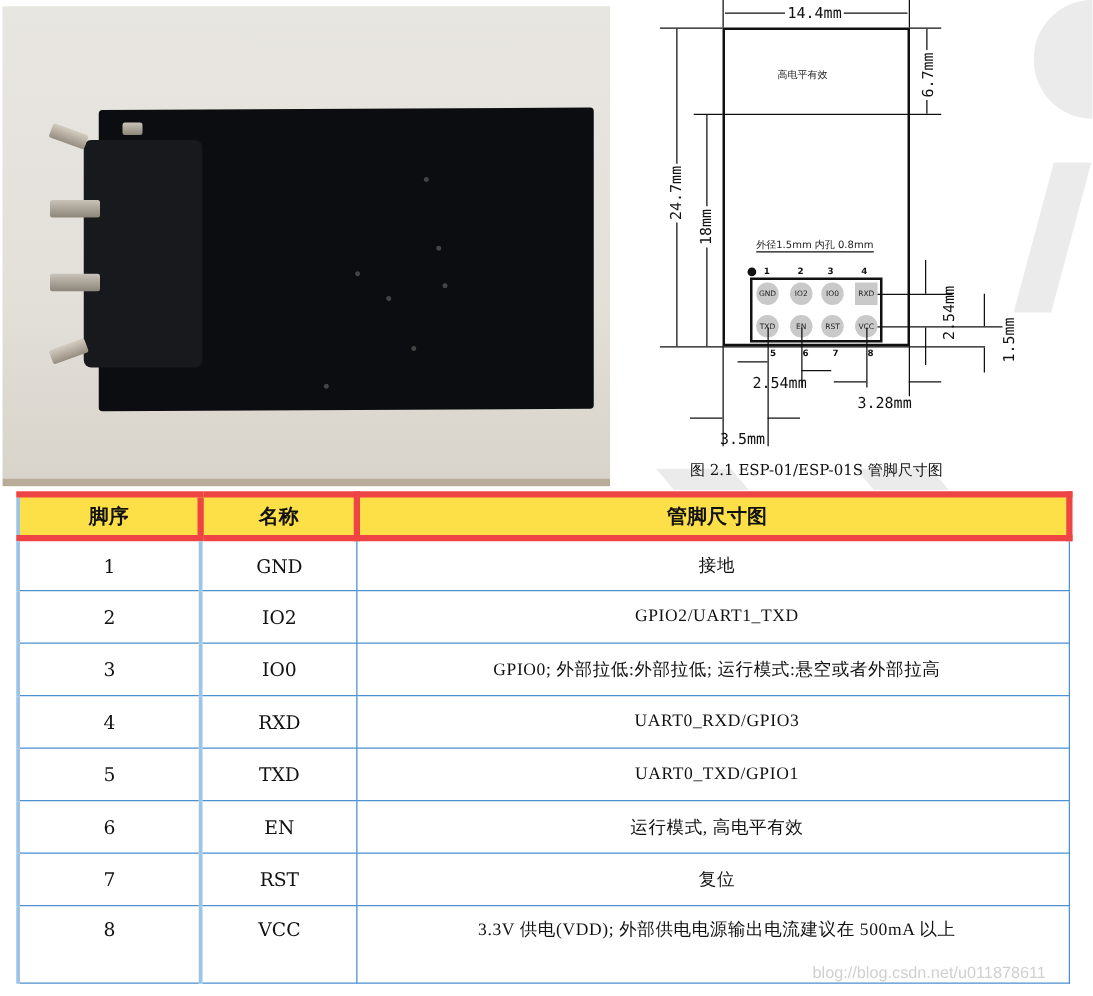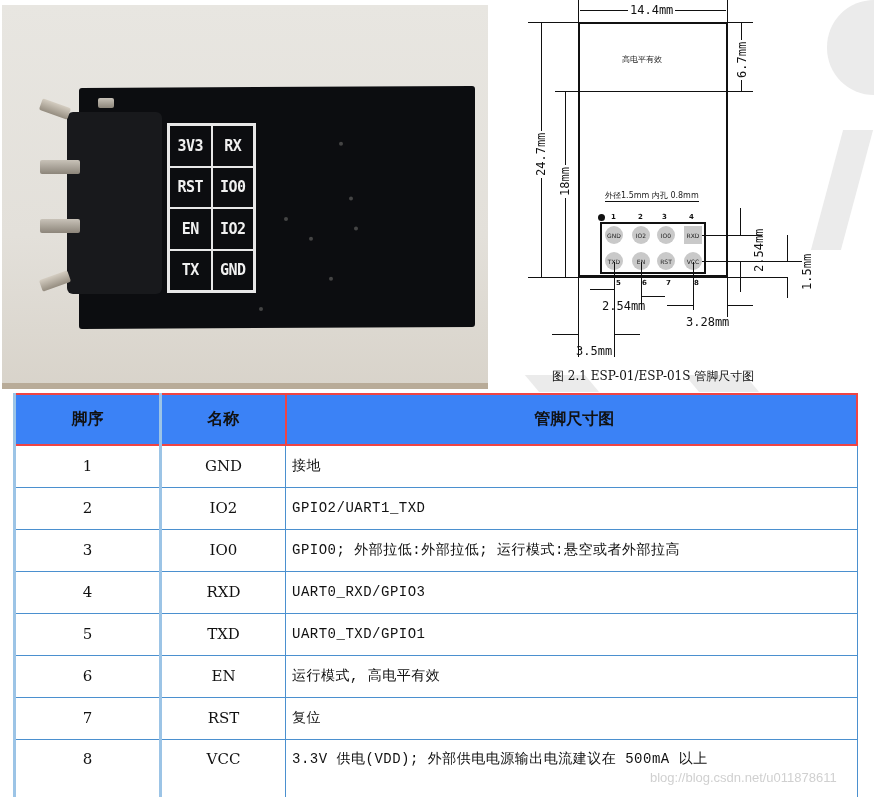--- a/index.html
+++ b/index.html
@@ -23,23 +23,23 @@
   .dim-text.v { transform: rotate(-90deg); transform-origin: left top; }
   .line { position: absolute; background: #111; }
   .pad { position: absolute; width: 18px; height: 18px; border-radius: 50%; background: #c9c9c9; font-family: "DejaVu Sans", sans-serif; font-size: 6px; color: #222; display: flex; align-items: center; justify-content: center; }
   .pad.sq { border-radius: 0; }
   .pinno { position: absolute; font-family: "DejaVu Sans", sans-serif; font-size: 7px; font-weight: bold; color: #111; }
   .caption { position: absolute; left: 552px; top: 368px; font-family: "DejaVu Serif", serif; font-size: 12px; color: #111; white-space: nowrap; }
   .antenna-label { position: absolute; font-size: 8px; color: #222; font-family: "DejaVu Sans", sans-serif; }
 
   
   .pin-table { position: absolute; left: 13px; top: 393px; width: 845px; border-collapse: collapse; font-family: "DejaVu Serif", serif; font-size: 15px; color: #111; }
-  .pin-table th { background: #3b82f6; height: 51px; font-weight: bold; font-size: 16px; border: 2px solid #ef4444; }
+  .pin-table th { background: #fde047; height: 35px; font-weight: bold; font-size: 16px; border: 5px solid #ef4444; }
   .pin-table td { height: 42px; border: 1px solid #4b90cf; text-align: center; }
-  .pin-table td.func, .pin-table th.func { text-align: left; padding-left: 6px; font-family: Liberation Mono, monospace; font-size: 14px; letter-spacing: 0.5px; }
+  .pin-table td.func, .pin-table th.func { text-align: center; padding-left: 6px; font-family: Liberation Serif, serif; font-size: 14px; letter-spacing: 0.5px; }
   .pin-table th.func { text-align: center; font-family: "DejaVu Serif", serif; font-size: 16px; letter-spacing: 0; }
   .pin-table tr.tall td { height: 62px; vertical-align: top; padding-top: 10px; }
   .pin-table .col-no { width: 146px; border-right: 3px solid #9cc4e6; }
   .pin-table .col-name { width: 125px; }
   .pin-table .col-no-first { border-left: 3px solid #9cc4e6; }
   .csdn-mark { position: absolute; left: 650px; top: 770px; font-family: "Liberation Sans", sans-serif; font-size: 13px; color: #d0d0d0; white-space: nowrap; }
 </style>
 </head>
 <body>
 
@@ -54,30 +54,20 @@
     <div class="via" style="left:205px;top:130px"></div>
     <div class="via" style="left:180px;top:220px"></div>
   </div>
   <div class="header-block"></div>
   <div class="pin-bent" style="left:38px;top:98px;transform:rotate(20deg)"></div>
   <div class="pin" style="left:38px;top:155px;width:40px"></div>
   <div class="pin" style="left:38px;top:214px;width:40px"></div>
   <div class="pin-bent" style="left:38px;top:270px;transform:rotate(-20deg)"></div>
   <div class="pin" style="left:96px;top:93px;width:16px;height:10px"></div>
 
-  <div class="label-grid">
-    <div class="label-cell">3V3</div>
-    <div class="label-cell">RX</div>
-    <div class="label-cell">RST</div>
-    <div class="label-cell">IO0</div>
-    <div class="label-cell">EN</div>
-    <div class="label-cell">IO2</div>
-    <div class="label-cell">TX</div>
-    <div class="label-cell">GND</div>
-  </div>
 </div>
 
 <div class="diagram">
 
   <div class="watermark" style="left:335px;top:0;width:47px;height:95px;border-radius:50px 0 0 50px"></div>
   <div class="watermark" style="left:335px;top:130px;width:30px;height:120px;transform:skewX(-15deg)"></div>
   <div class="watermark" style="left:40px;top:375px;width:60px;height:17px;transform:skewX(40deg)"></div>
   <div class="watermark" style="left:200px;top:375px;width:60px;height:17px;transform:skewX(40deg)"></div>
 </div>
 

